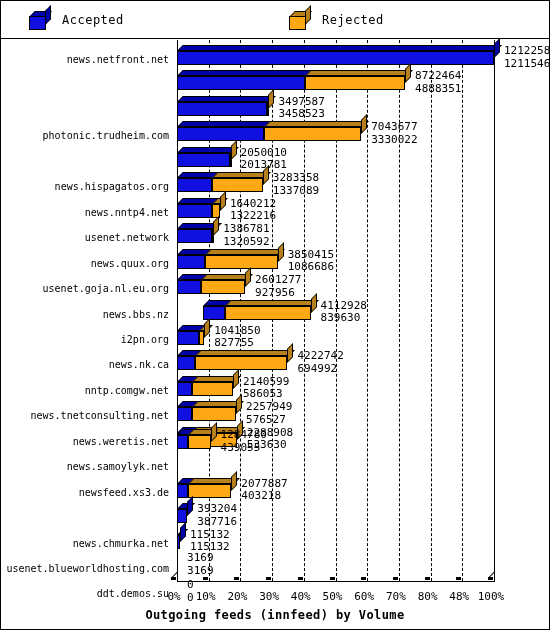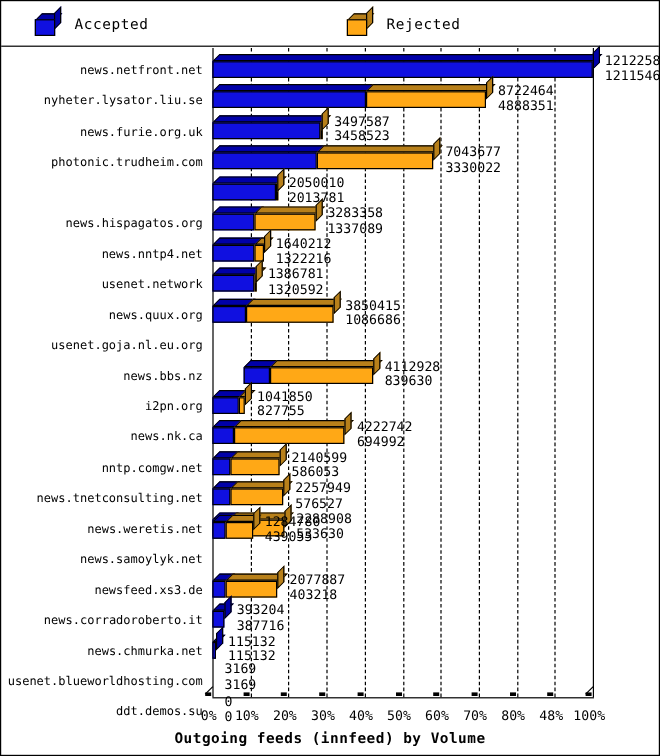--- a/index.html
+++ b/index.html
@@ -82,37 +82,34 @@
         <span class="side" id="lg-r-side" style="background: rgb(184, 128, 26);"></span>
         <span class="face" id="lg-r-face" style="background: rgb(255, 168, 22);"></span>
       </span>
       <span class="legend-label">Rejected</span>
     </div>
   </div>
 
   <div id="plot">
     <div id="cat-labels">
         <div class="cat-label" style="top: 13px;">news.netfront.net</div>
-        <div class="cat-label" style="top: 38.45px;">nyheter.lysator.liu.se</div>
-        <div class="cat-label" style="top: 63.9px;">news.furie.org.uk</div>
         <div class="cat-label" style="top: 89.35px;">photonic.trudheim.com</div>
         <div class="cat-label" style="top: 140.25px;">news.hispagatos.org</div>
         <div class="cat-label" style="top: 165.7px;">news.nntp4.net</div>
         <div class="cat-label" style="top: 191.15px;">usenet.network</div>
         <div class="cat-label" style="top: 216.6px;">news.quux.org</div>
         <div class="cat-label" style="top: 242.05px; margin-left: 39px;">usenet.goja.nl.eu.org</div>
         <div class="cat-label" style="top: 267.5px;">news.bbs.nz</div>
         <div class="cat-label" style="top: 292.95px;">i2pn.org</div>
         <div class="cat-label" style="top: 318.4px;">news.nk.ca</div>
         <div class="cat-label" style="top: 343.85px;">nntp.comgw.net</div>
         <div class="cat-label" style="top: 369.3px;">news.tnetconsulting.net</div>
         <div class="cat-label" style="top: 394.75px;">news.weretis.net</div>
         <div class="cat-label" style="top: 420.2px;">news.samoylyk.net</div>
         <div class="cat-label" style="top: 445.65px;">newsfeed.xs3.de</div>
-        <div class="cat-label" style="top: 471.1px;">news.corradoroberto.it</div>
         <div class="cat-label" style="top: 496.55px;">news.chmurka.net</div>
         <div class="cat-label" style="top: 522px;">usenet.blueworldhosting.com</div>
         <div class="cat-label" style="top: 547.45px;">ddt.demos.su</div>
       </div>
     <div id="grid">
         <div class="axis-left"></div>
         <div class="gridline" style="left: 31.7px;"></div>
         <div class="gridline" style="left: 63.4px;"></div>
         <div class="gridline" style="left: 95.1px;"></div>
         <div class="gridline" style="left: 126.8px;"></div>
@@ -247,20 +244,35 @@
               <div class="s-top" style="width: 30.4032px; background: rgb(0, 0, 168);"></div>
             </div>
             <div class="seg" style="left: 28.4032px; width: 72.276px; background: rgb(255, 168, 22);">
               <div class="s-top" style="width: 74.276px; background: rgb(184, 128, 26);"></div>
             </div>
             <div class="cap" style="left: 100.679px; background: rgb(184, 128, 26);"></div>
           </div>
           <div class="vals" style="left: 286.679px; top: 0px;">
             <div>3850415</div>
             <div>1086686</div>
+          </div>
+        </div>
+        <div class="row" style="top: 234.05px; width: 548px;">
+          <div class="bar3d">
+            <div class="seg" style="left: 0px; width: 24.2505px; background: rgb(16, 16, 224);">
+              <div class="s-top" style="width: 26.2505px; background: rgb(0, 0, 168);"></div>
+            </div>
+            <div class="seg" style="left: 24.2505px; width: 43.7777px; background: rgb(255, 168, 22);">
+              <div class="s-top" style="width: 45.7777px; background: rgb(184, 128, 26);"></div>
+            </div>
+            <div class="cap" style="left: 68.0282px; background: rgb(184, 128, 26);"></div>
+          </div>
+          <div class="vals" style="left: 254.028px; top: 0px;">
+            <div>2601277</div>
+            <div>927956</div>
           </div>
         </div>
         <div class="row" style="top: 259.5px; width: 548px; margin-left: 26px;">
           <div class="bar3d">
             <div class="seg" style="left: 0px; width: 21.9681px; background: rgb(16, 16, 224);">
               <div class="s-top" style="width: 23.9681px; background: rgb(0, 0, 168);"></div>
             </div>
             <div class="seg" style="left: 21.9681px; width: 85.59px; background: rgb(255, 168, 22);">
               <div class="s-top" style="width: 87.59px; background: rgb(184, 128, 26);"></div>
             </div>

